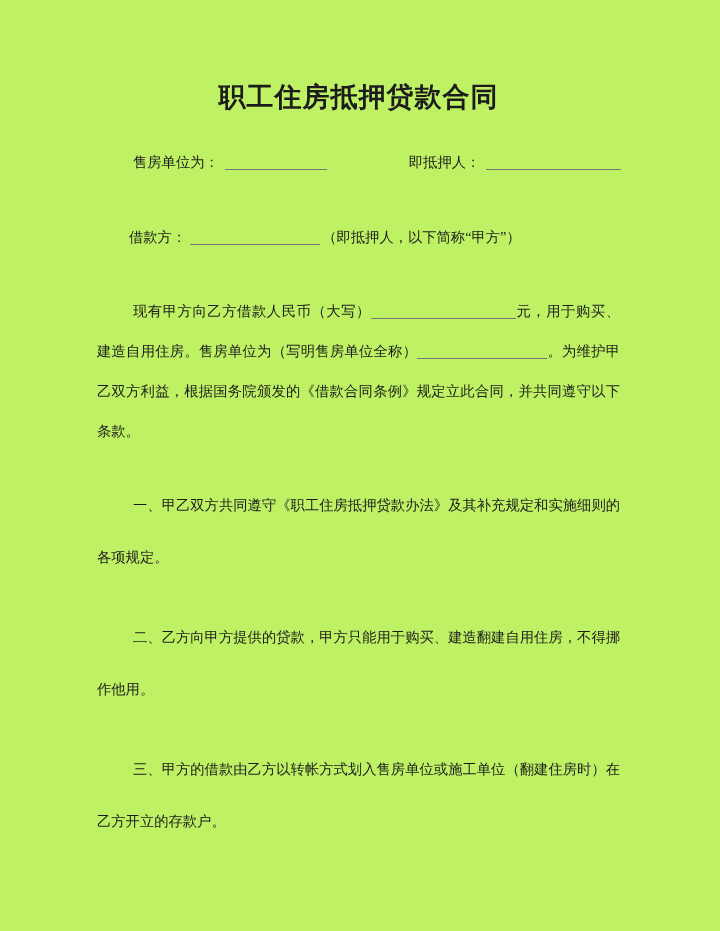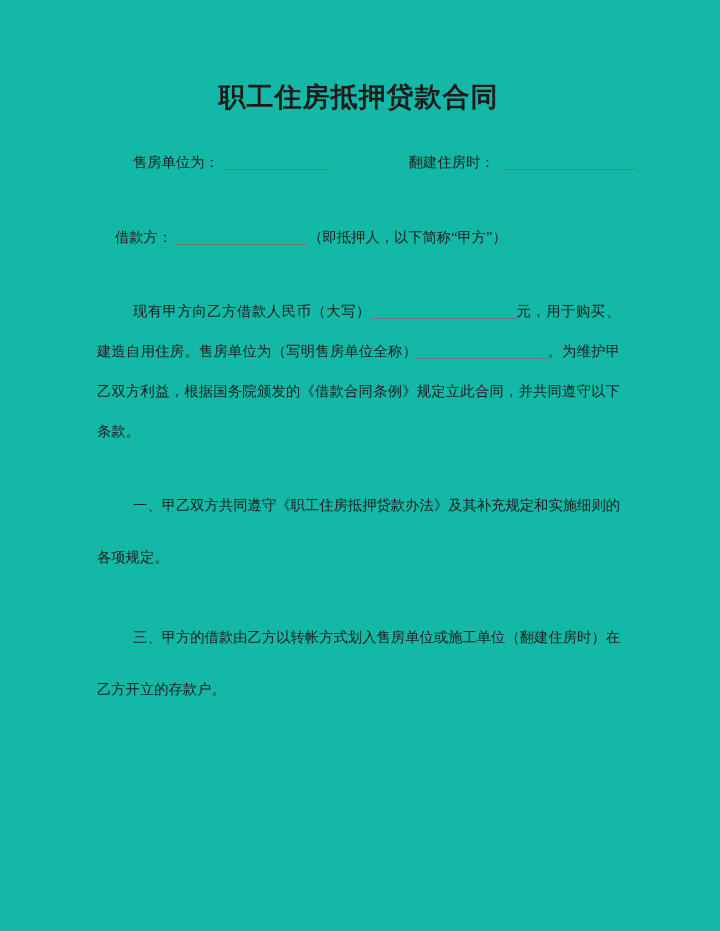--- a/index.html
+++ b/index.html
@@ -13,38 +13,38 @@
     overflow: hidden;
     color: #1c1c1c;
     font-family: "Liberation Serif", "DejaVu Serif", serif;
     font-size: 14.3px;
   }
   .page {
     box-sizing: border-box;
     width: 720px;
     height: 931px;
     padding: 82px 100px 0 97px;
-    background: #14b8a6;
+    background: #bef264;
   }
   .doc-title {
     margin: 0;
     font-size: 27px;
     line-height: 30px;
     font-weight: 700;
     text-align: center;
     letter-spacing: 1px;
     white-space: nowrap;
   }
   .meta-row {
     margin: 40px 0 0 36px;
     line-height: 20px;
     white-space: nowrap;
   }
   .party-row {
-    margin: 55px 0 0 18px;
+    margin: 55px 0 0 32px;
     line-height: 20px;
     white-space: nowrap;
   }
   .blank {
     display: inline-block;
     height: 12px;
     border-bottom: 1px solid #757575;
     vertical-align: -3px;
   }
   .blank-contract-no   { width: 102px; margin-left: 6px; }
@@ -67,28 +67,29 @@
   }
 </style>
 </head>
 <body>
 
 <div class="page">
 
   <h1 class="doc-title">职工住房抵押贷款合同</h1>
 
   <div class="meta-row">
-    <span>售房单位为：</span><span class="blank blank-contract-no"></span><span class="meta-spacer"></span><span>翻建住房时：</span><span class="blank blank-contract-unit"></span>
+    <span>售房单位为：</span><span class="blank blank-contract-no"></span><span class="meta-spacer"></span><span>即抵押人：</span><span class="blank blank-contract-unit"></span>
   </div>
 
   <div class="party-row">
     <span>借款方：</span><span class="blank blank-party"></span><span>（即抵押人，以下简称“甲方”）</span>
   </div>
 
 
   <p class="preamble"><span>现有甲方向乙方借款人民币（大写）</span><span class="blank blank-amount"></span><span>元，用于购买、建造自用住房。售房单位为（写明售房单位全称）</span><span class="blank blank-seller-unit"></span><span>。为维护甲乙双方利益，根据国务院颁发的《借款合同条例》规定立此合同，并共同遵守以下条款。</span></p>
 
   <p class="clause">一、甲乙双方共同遵守《职工住房抵押贷款办法》及其补充规定和实施细则的各项规定。</p>
 
+  <p class="clause">二、乙方向甲方提供的贷款，甲方只能用于购买、建造翻建自用住房，不得挪作他用。</p>
 
   <p class="clause">三、甲方的借款由乙方以转帐方式划入售房单位或施工单位（翻建住房时）在乙方开立的存款户。</p>
 
 </div>
 
 </body></html>

